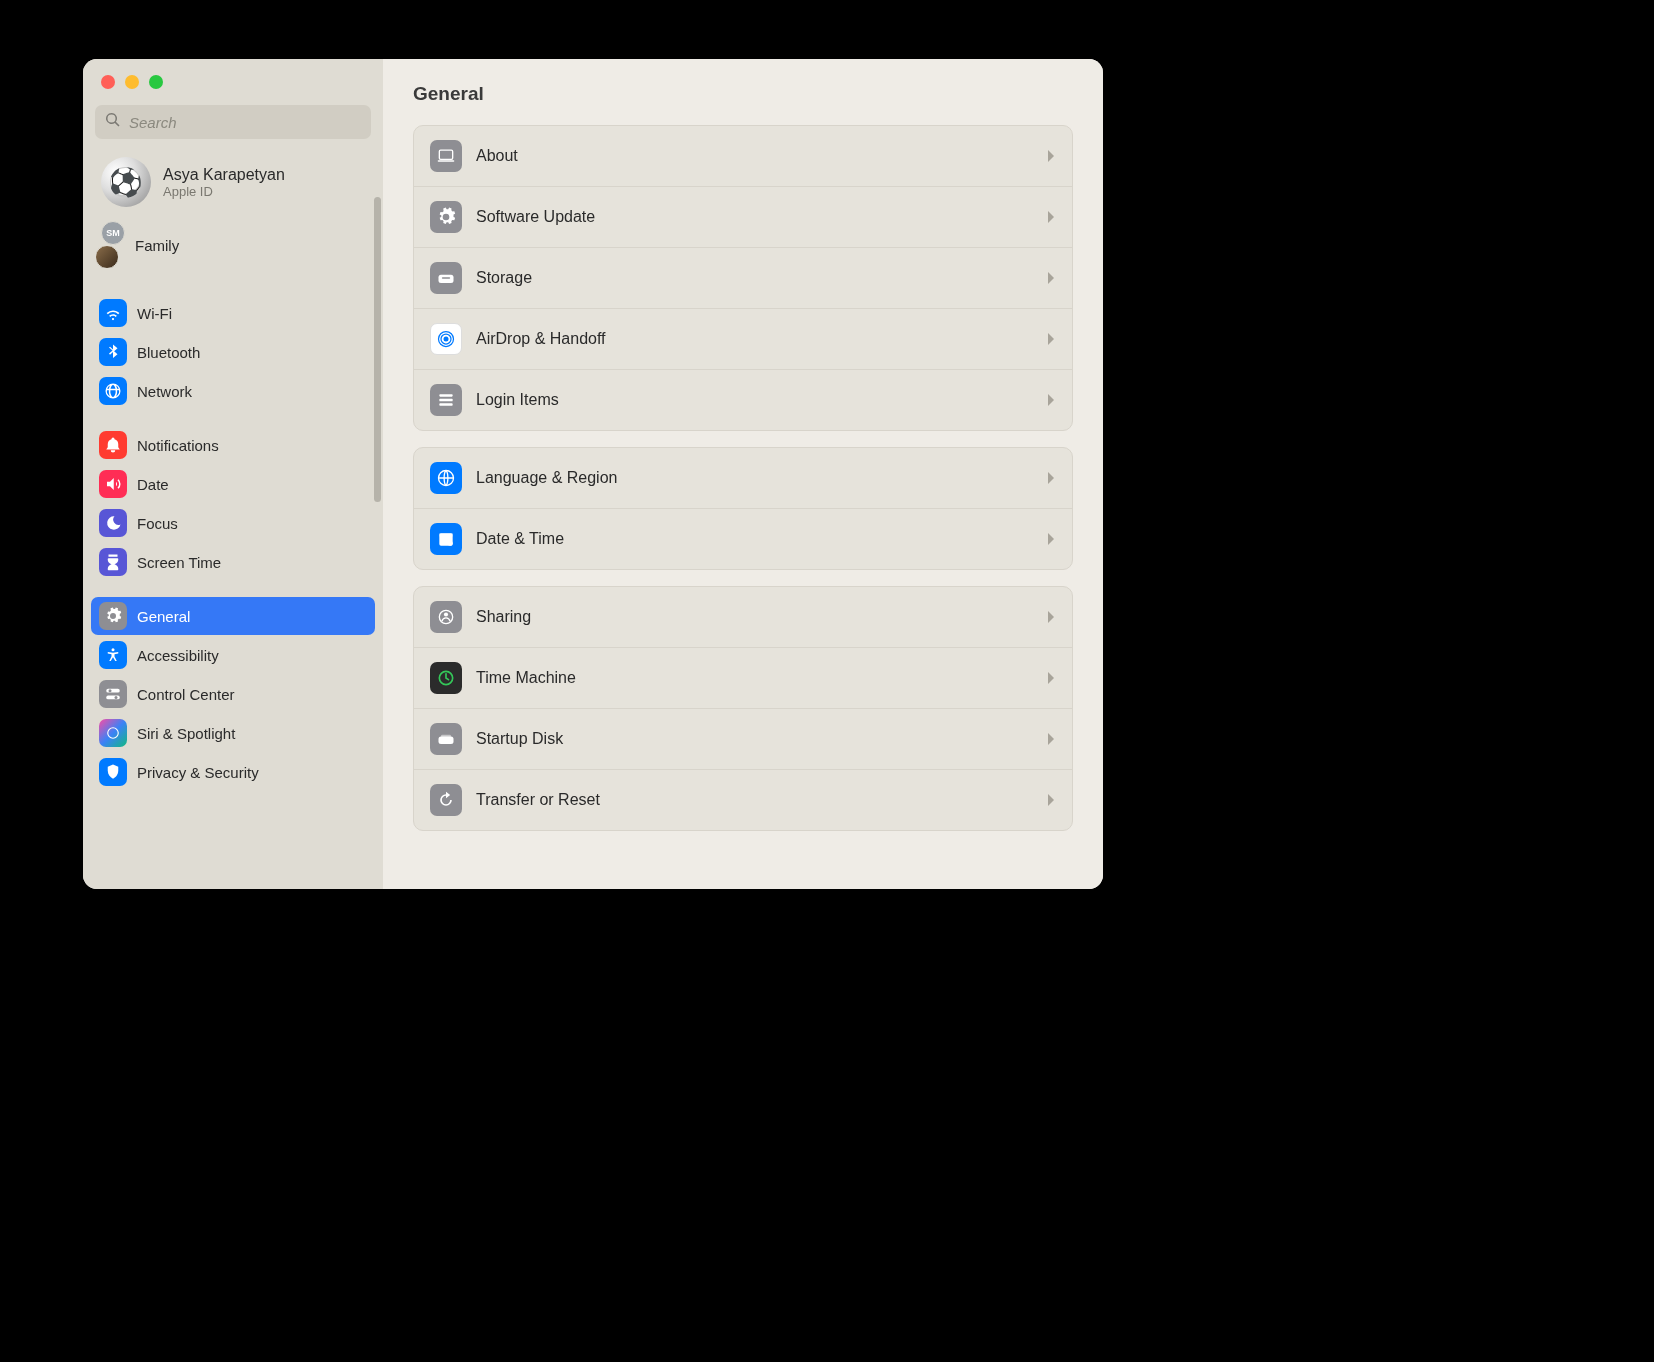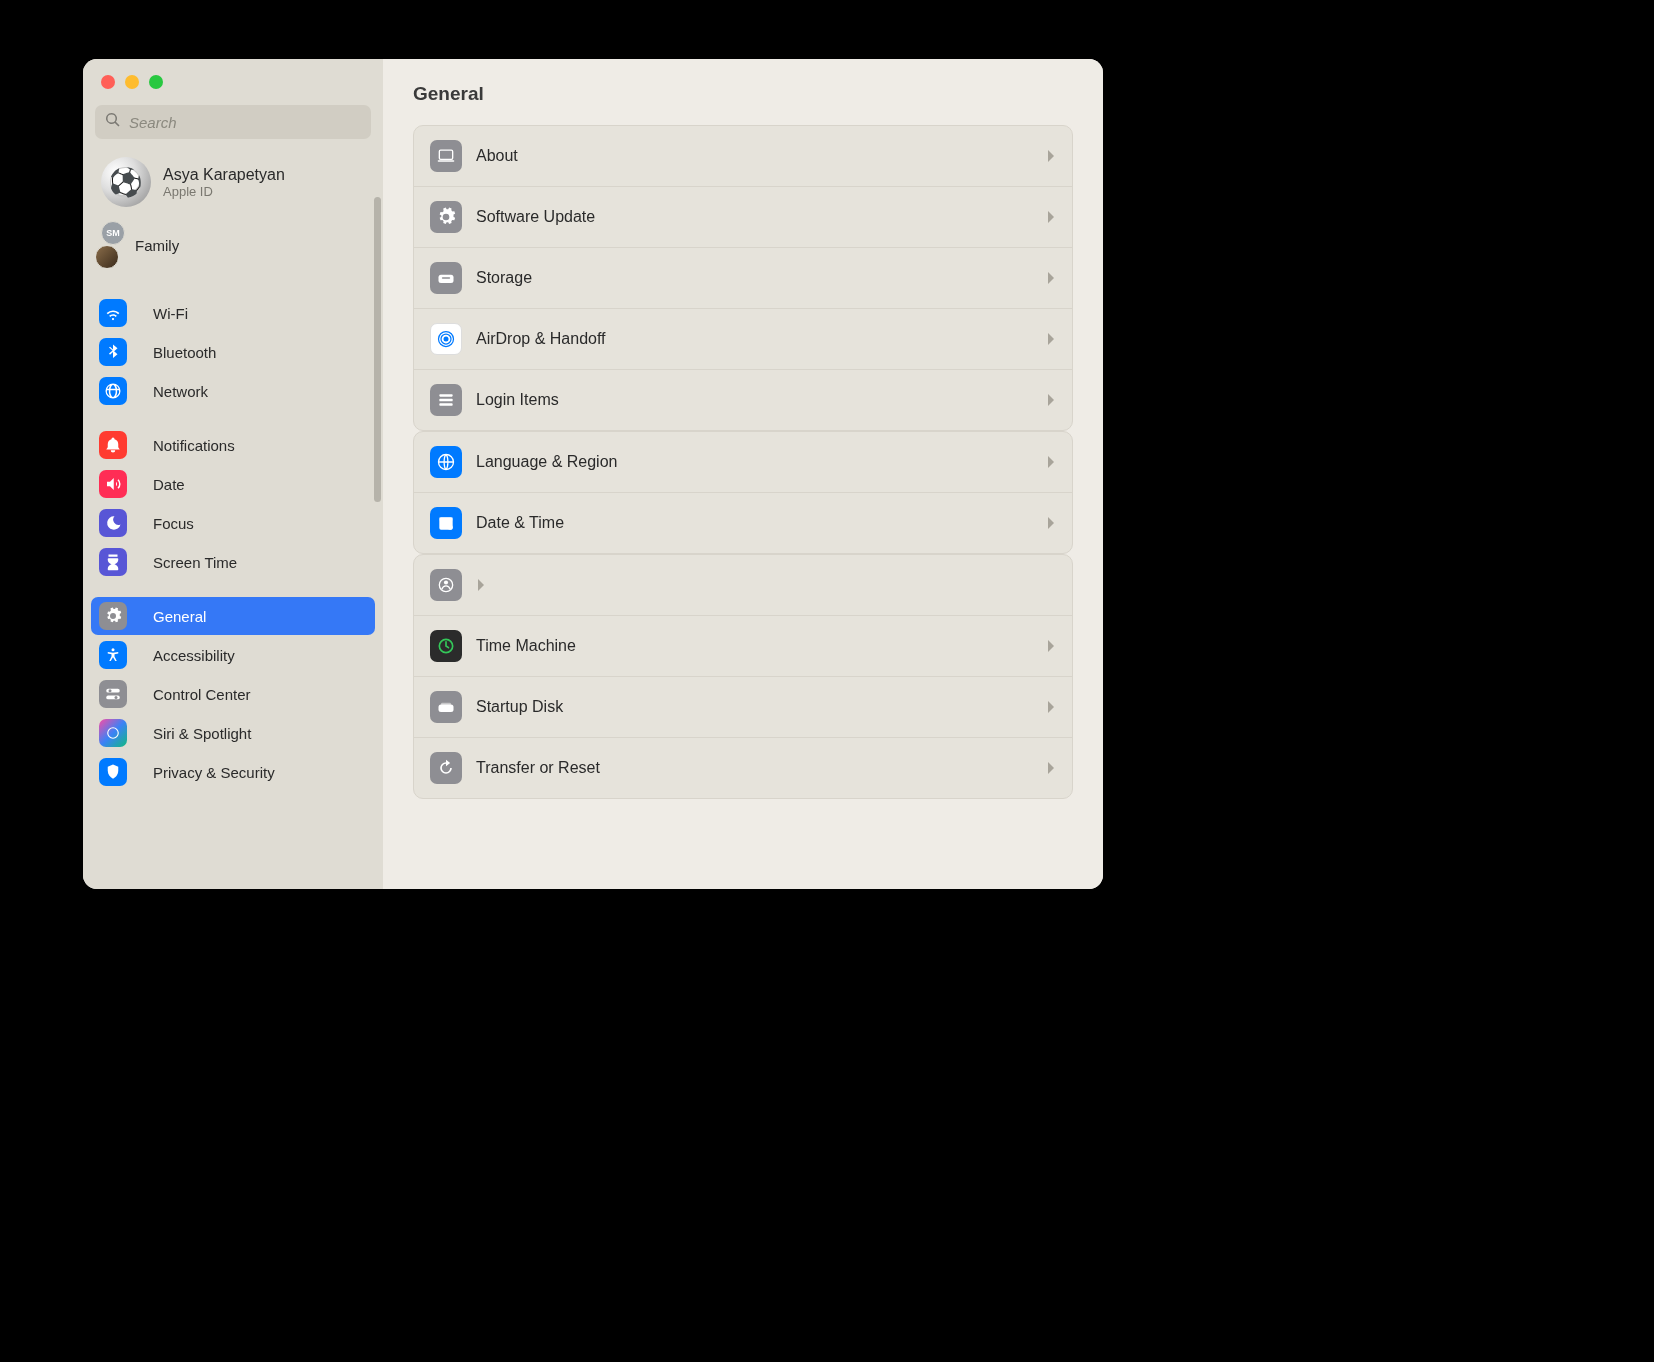--- a/index.html
+++ b/index.html
@@ -107,21 +107,21 @@
     margin-left: -6px;
     display: flex; align-items: center; justify-content: center;
     font-size: 9px; font-weight: 600; color: #fff;
   }
   .fam-av:first-child { margin-left: 0; }
   .fam-av.sm { background: #9aa0a6; }
   .fam-av.pic { background: linear-gradient(135deg,#8a6d4a,#3a2a1a); }
   .fam-label { font-size: 15px; color: #2a2a2a; }
   .sb-gap { height: 14px; }
   .sb-item {
-    display: flex; align-items: center; gap: 26px;
+    display: flex; align-items: center; gap: 10px;
     padding: 5px 8px;
     border-radius: 7px;
     font-size: 15px;
     color: #2a2a2a;
     margin: 1px 0;
     cursor: default;
   }
   .sb-item.selected {
     background: #3578f6;
     color: #fff;
@@ -144,20 +144,21 @@
   .main-title {
     font-size: 19px;
     font-weight: 700;
     color: #3a3a3a;
     margin-bottom: 20px;
   }
   .group {
     background: #e6e3db;
     border: 1px solid #d8d4cb;
     border-radius: 10px;
+    margin-bottom: 16px;
     overflow: hidden;
   }
   .row {
     display: flex;
     align-items: center;
     gap: 14px;
     padding: 14px 16px;
     border-bottom: 1px solid #d8d4cb;
     cursor: default;
   }
@@ -423,20 +424,21 @@
 
     <div class="group">
       <div class="row">
         <div class="row-icon" style="background:#8e8e93">
           <svg viewBox="0 0 24 24">
               <circle cx="12" cy="12" r="8" fill="none" stroke="#fff" stroke-width="1.6"></circle>
               <circle cx="12" cy="9" r="2.5"></circle>
               <path d="M7 17c1-3 3-4 5-4s4 1 5 4" fill="none" stroke="#fff" stroke-width="1.6"></path>
             </svg>
         </div>
+        <div class="row-label">Sharing</div>
         <div class="chev"><svg viewBox="0 0 10 14">
               <path d="M2 1l6 6-6 6"></path>
             </svg></div>
       </div>
       <div class="row">
         <div class="row-icon" style="background:#2b2b2b">
           <svg viewBox="0 0 24 24">
               <circle cx="12" cy="12" r="8" fill="none" stroke="#34c759" stroke-width="2"></circle>
               <path d="M12 7v5l3 2" fill="none" stroke="#34c759" stroke-width="2" stroke-linecap="round"></path>
             </svg>

